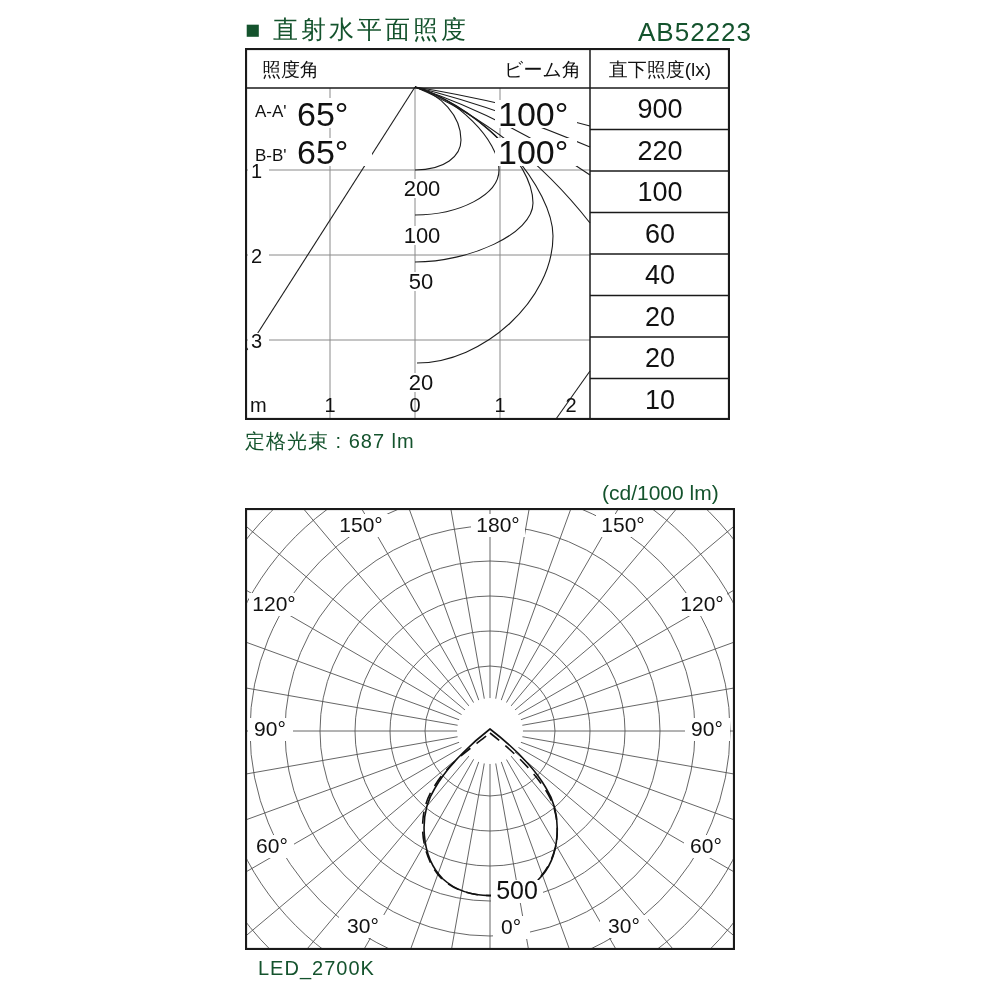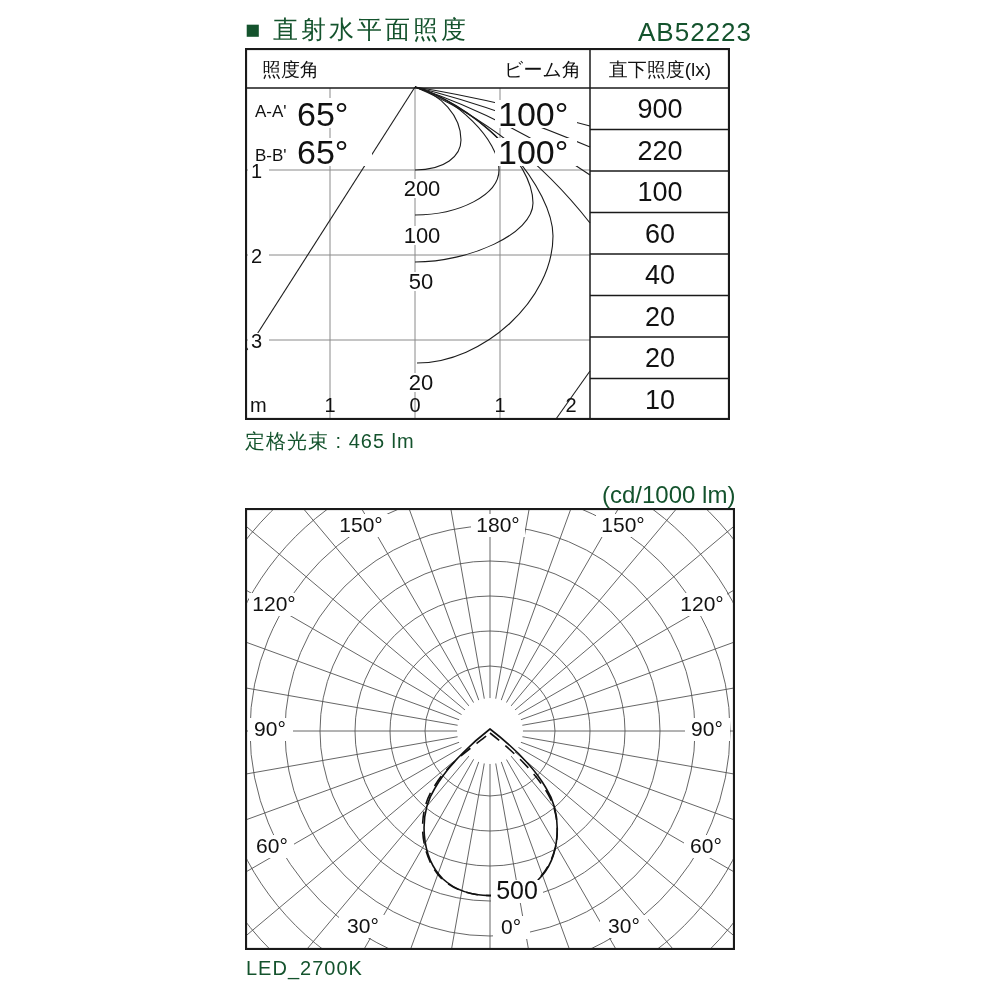--- a/index.html
+++ b/index.html
@@ -5,21 +5,21 @@
   html,body{margin:0;padding:0;background:#ffffff;}
   #stage{
     position:relative;width:872px;height:1000px;background:#ffffff;
     font-family:"Liberation Sans","DejaVu Sans",sans-serif;color:#14532d;
     overflow:hidden;
   }
   .abs{position:absolute;}
   .t-title{font-size:25px;letter-spacing:3px;font-weight:500;white-space:nowrap;}
   .t-code{font-size:26px;letter-spacing:1px;}
   .t-note{font-size:20px;letter-spacing:1px;}
-  .t-unit{font-size:24px;}
+  .t-unit{font-size:21px;}
   svg text{font-family:"Liberation Sans","DejaVu Sans",sans-serif;fill:#111;}
   svg .hdr{font-size:19px;}
   svg .big{font-size:34px;}
   svg .plane{font-size:17px;}
   svg .ax{font-size:20px;}
   svg .ctr{font-size:22px;}
   svg .lux{font-size:27px;}
   svg .pol{font-size:21px;}
   svg .val{font-size:25px;}
 </style>
@@ -115,21 +115,21 @@
       <text class="lux" x="415" y="112" text-anchor="middle">220</text>
       <text class="lux" x="415" y="153" text-anchor="middle">100</text>
       <text class="lux" x="415" y="195" text-anchor="middle">60</text>
       <text class="lux" x="415" y="236" text-anchor="middle">40</text>
       <text class="lux" x="415" y="278" text-anchor="middle">20</text>
       <text class="lux" x="415" y="319" text-anchor="middle">20</text>
       <text class="lux" x="415" y="361" text-anchor="middle">10</text>
     </g>
   </svg>
 
-  <div class="abs t-note" style="left:245px;top:428px;">定格光束 : 465 lm</div>
+  <div class="abs t-note" style="left:245px;top:428px;">定格光束 : 687 lm</div>
 
   <div class="abs t-unit" style="left:602px;top:481px;">(cd/1000 lm)</div>
 
   <svg class="abs" style="left:245px;top:508px;" width="490" height="442" viewBox="0 0 490 442">
 
     <g stroke="#555555" stroke-width="0.9">
         <line x1="245.0" y1="568.0" x2="245.0" y2="-122.0"></line>
         <line x1="185.1" y1="562.8" x2="304.9" y2="-116.8"></line>
         <line x1="127.0" y1="547.2" x2="363.0" y2="-101.2"></line>
         <line x1="72.5" y1="521.8" x2="417.5" y2="-75.8"></line>
@@ -190,14 +190,14 @@
     <text class="pol" x="25" y="228" text-anchor="middle">90°</text>
     <text class="pol" x="462" y="228" text-anchor="middle">90°</text>
     <text class="pol" x="27" y="345" text-anchor="middle">60°</text>
     <text class="pol" x="461" y="345" text-anchor="middle">60°</text>
     <text class="pol" x="118" y="425" text-anchor="middle">30°</text>
     <text class="pol" x="266" y="426" text-anchor="middle">0°</text>
     <text class="pol" x="379" y="425" text-anchor="middle">30°</text>
     <text class="val" x="272" y="391" text-anchor="middle">500</text>
   </svg>
 
-  <div class="abs t-note" style="left:246px;top:957px;">LED_2700K</div>
+  <div class="abs t-note" style="left:258px;top:957px;">LED_2700K</div>
 </div>
 
 </body></html>

